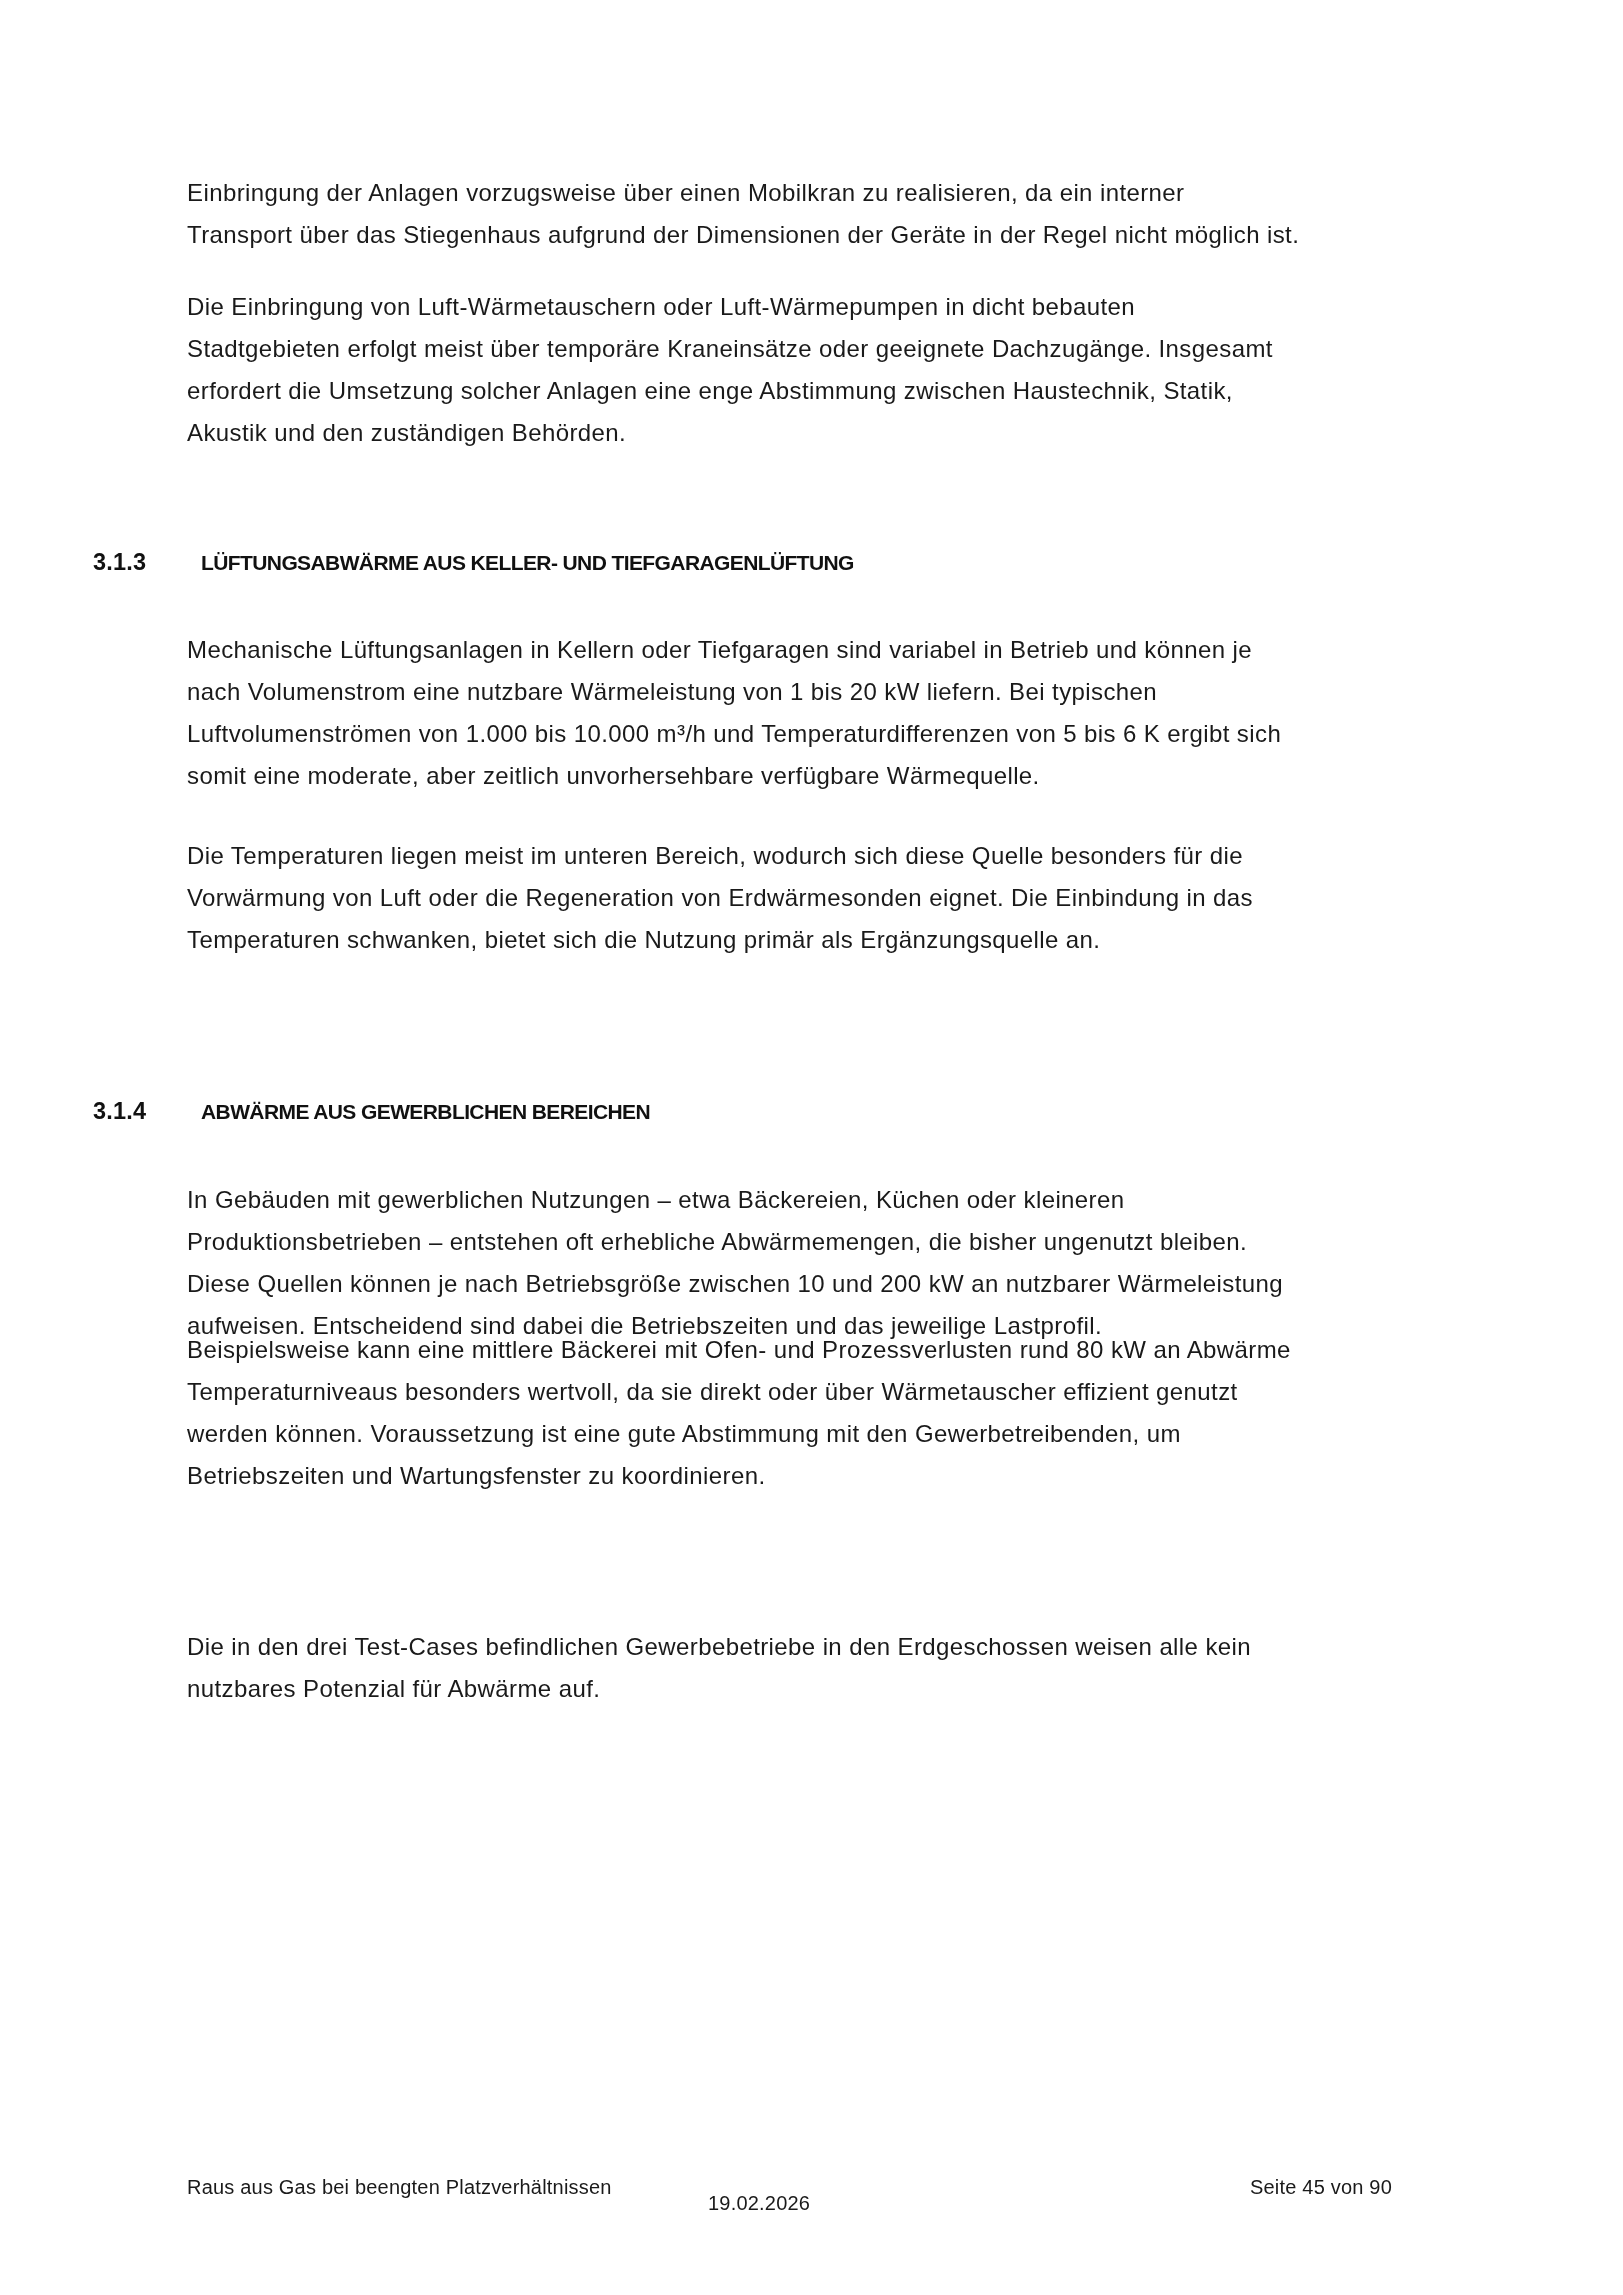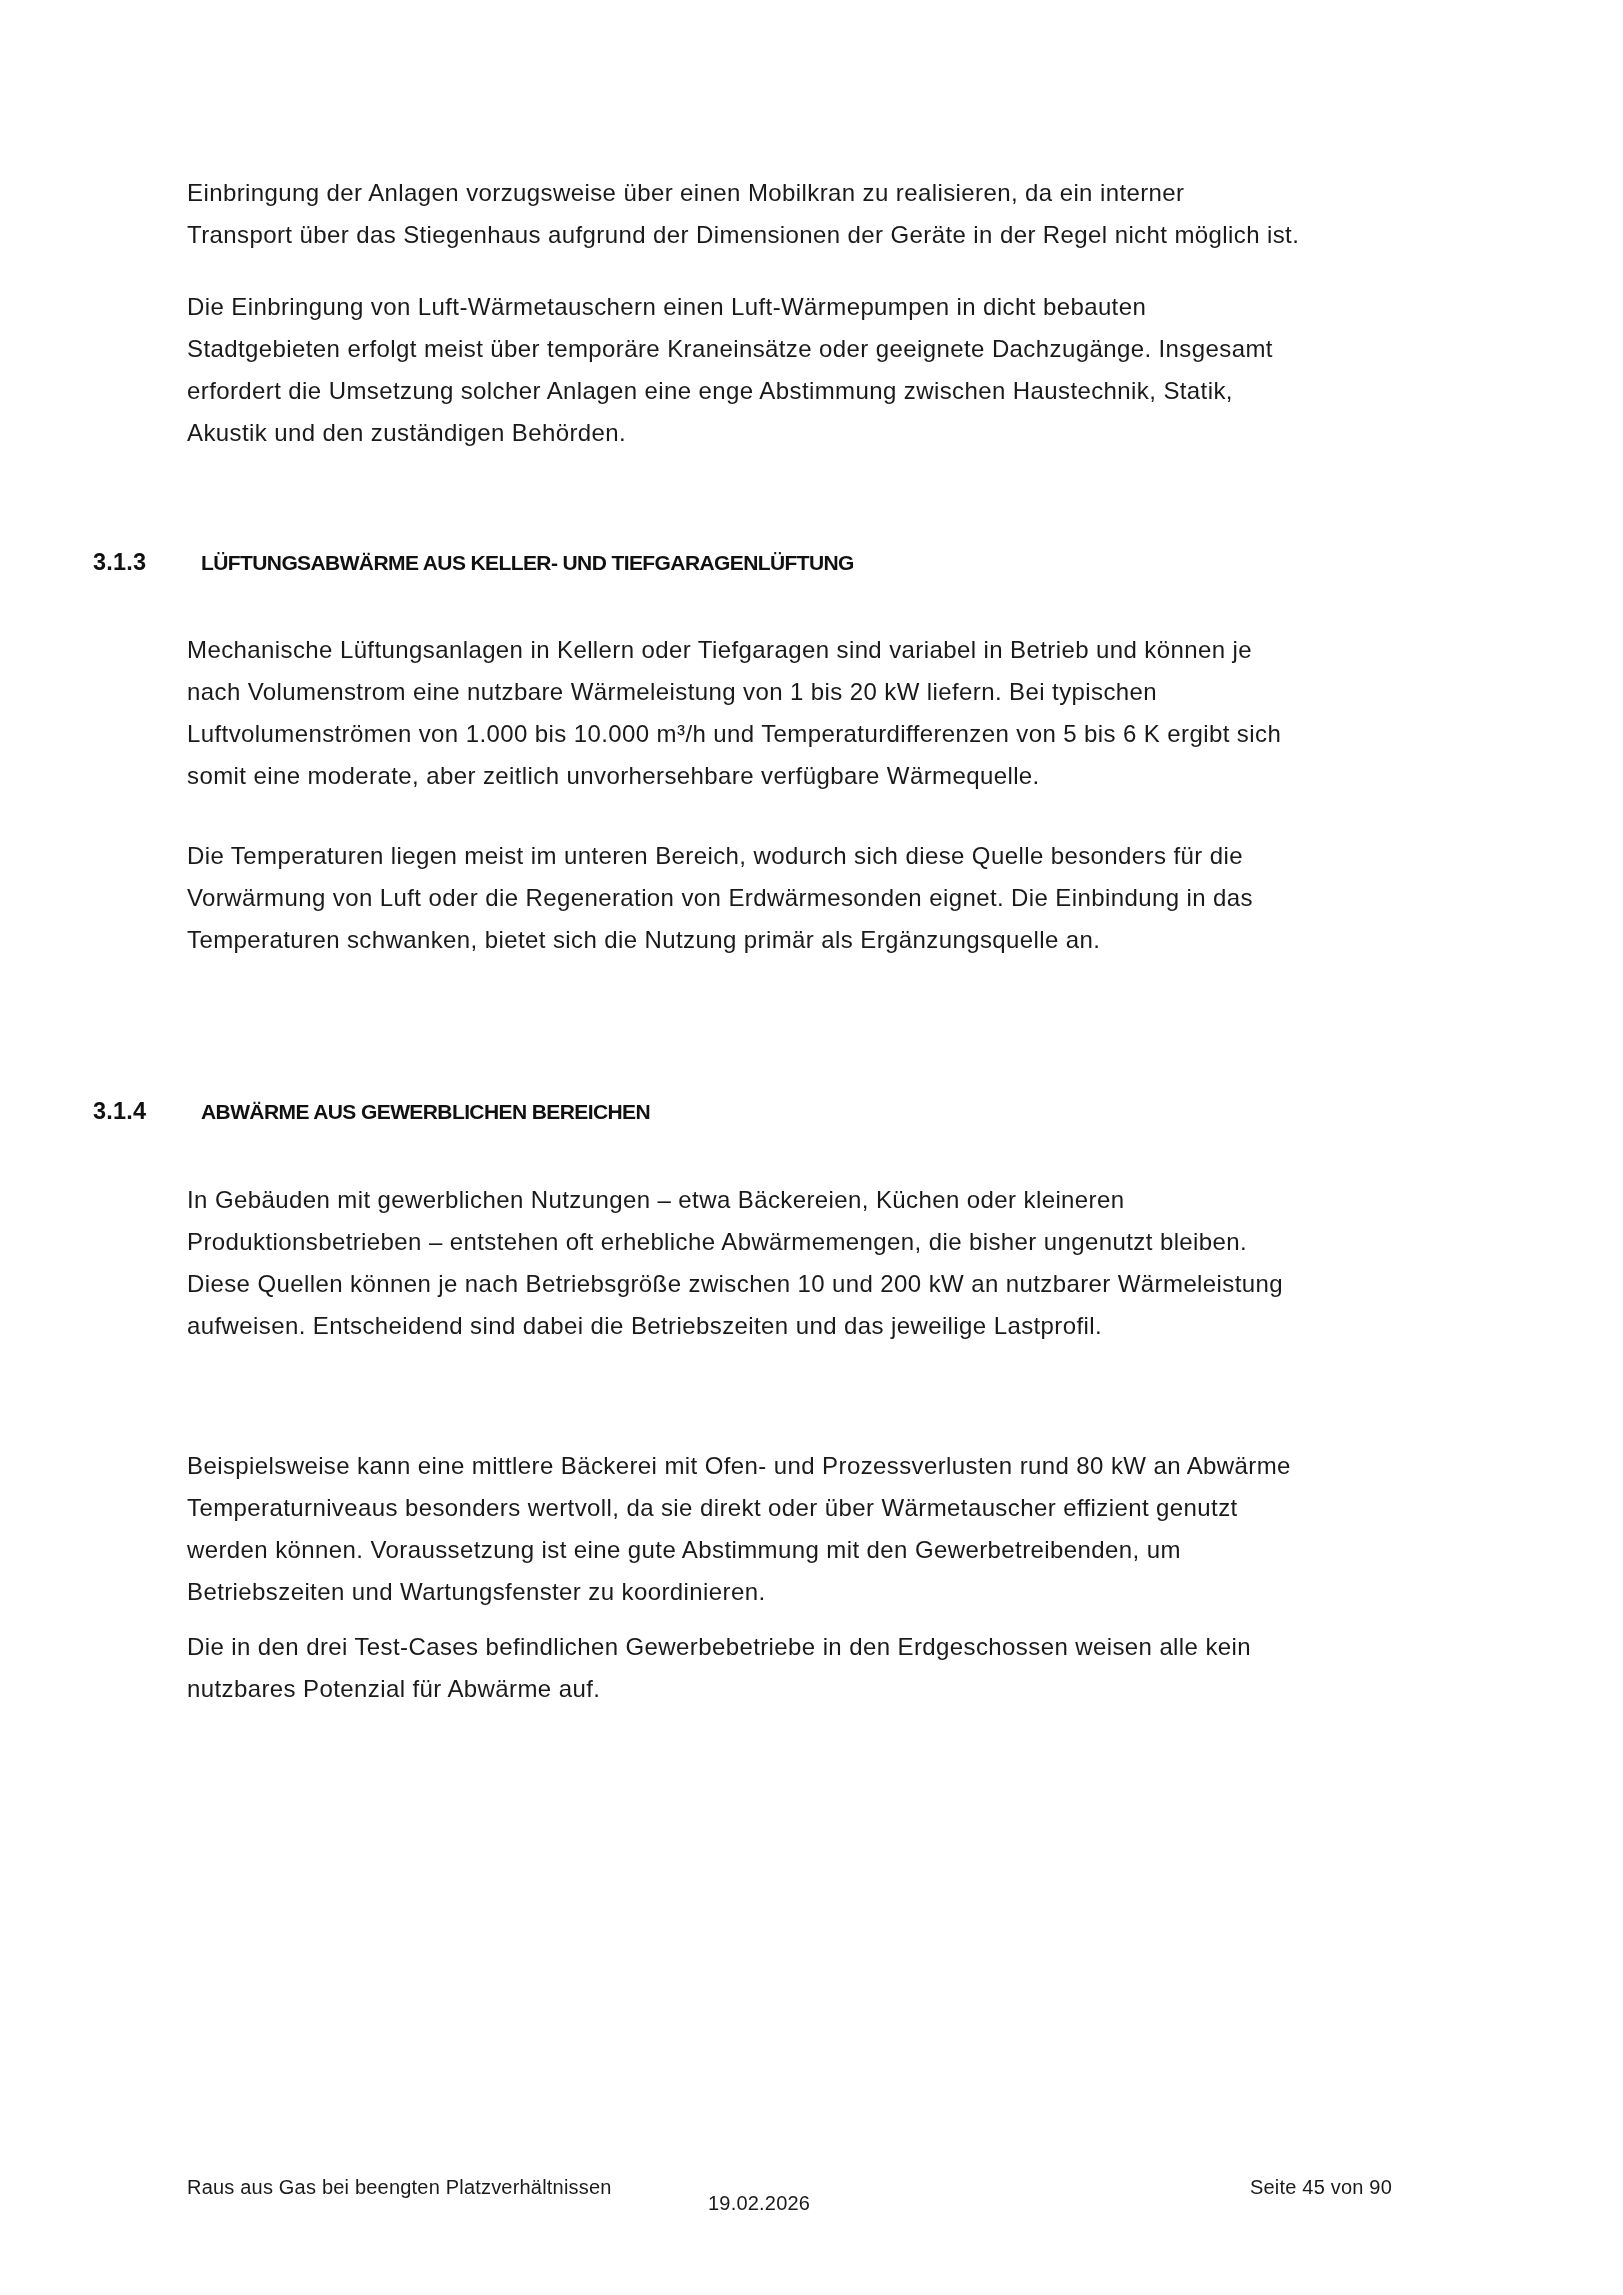--- a/index.html
+++ b/index.html
@@ -67,21 +67,21 @@
 <body>
 
 <div class="page">
 
   <div class="para" style="top:172px">
     <div class="line">Einbringung der Anlagen vorzugsweise über einen Mobilkran zu realisieren, da ein interner</div>
     <div class="line">Transport über das Stiegenhaus aufgrund der Dimensionen der Geräte in der Regel nicht möglich ist.</div>
   </div>
 
   <div class="para" style="top:286px">
-    <div class="line">Die Einbringung von Luft-Wärmetauschern einen Luft-Wärmepumpen in dicht bebauten</div>
+    <div class="line">Die Einbringung von Luft-Wärmetauschern oder Luft-Wärmepumpen in dicht bebauten</div>
     <div class="line">Stadtgebieten erfolgt meist über temporäre Kraneinsätze oder geeignete Dachzugänge. Insgesamt</div>
     <div class="line">erfordert die Umsetzung solcher Anlagen eine enge Abstimmung zwischen Haustechnik, Statik,</div>
     <div class="line">Akustik und den zuständigen Behörden.</div>
   </div>
 
   <div class="heading" style="top:544px">
     <span class="hnum">3.1.3</span>
     <span class="htitle">LÜFTUNGSABWÄRME AUS KELLER- UND TIEFGARAGENLÜFTUNG</span>
   </div>
 
@@ -103,21 +103,21 @@
     <span class="htitle">ABWÄRME AUS GEWERBLICHEN BEREICHEN</span>
   </div>
 
   <div class="para" style="top:1179px">
     <div class="line">In Gebäuden mit gewerblichen Nutzungen – etwa Bäckereien, Küchen oder kleineren</div>
     <div class="line">Produktionsbetrieben – entstehen oft erhebliche Abwärmemengen, die bisher ungenutzt bleiben.</div>
     <div class="line">Diese Quellen können je nach Betriebsgröße zwischen 10 und 200 kW an nutzbarer Wärmeleistung</div>
     <div class="line">aufweisen. Entscheidend sind dabei die Betriebszeiten und das jeweilige Lastprofil.</div>
   </div>
 
-  <div class="para" style="top:1445px">
+  <div class="para" style="top:1329px">
     <div class="line">Beispielsweise kann eine mittlere Bäckerei mit Ofen- und Prozessverlusten rund 80 kW an Abwärme</div>
     <div class="line">Temperaturniveaus besonders wertvoll, da sie direkt oder über Wärmetauscher effizient genutzt</div>
     <div class="line">werden können. Voraussetzung ist eine gute Abstimmung mit den Gewerbetreibenden, um</div>
     <div class="line">Betriebszeiten und Wartungsfenster zu koordinieren.</div>
   </div>
 
   <div class="para" style="top:1626px">
     <div class="line">Die in den drei Test-Cases befindlichen Gewerbebetriebe in den Erdgeschossen weisen alle kein</div>
     <div class="line">nutzbares Potenzial für Abwärme auf.</div>
   </div>

